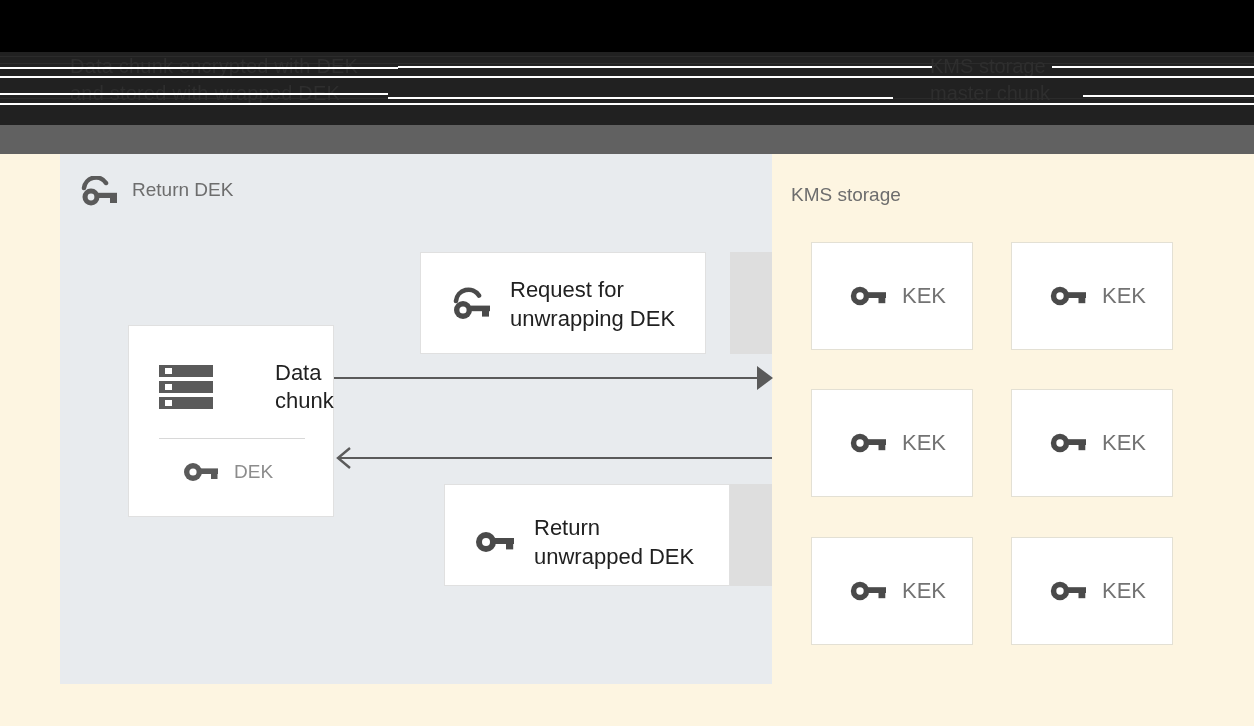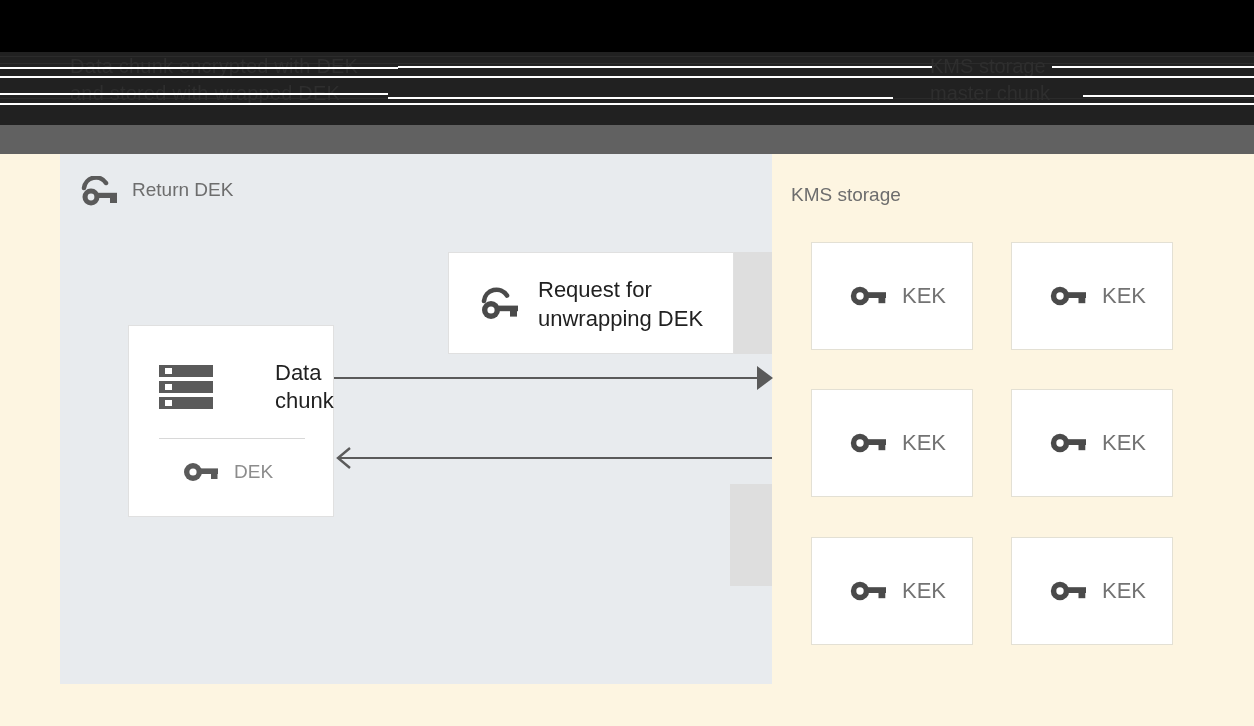--- a/index.html
+++ b/index.html
@@ -168,21 +168,21 @@
     display: flex;
     align-items: center;
   }
   .msg-card .msg-label {
     margin-left: 19px;
     color: #212121;
     font-size: 22px;
     line-height: 29px;
     white-space: pre-line;
   }
-  .card-request { left: 448px; top: 252px; }
+  .card-request { left: 420px; top: 252px; }
   .card-return  { left: 444px; top: 484px; }
   .shadow-request { left: 730px; top: 252px; width: 42px; height: 102px; }
   .shadow-return  { left: 730px; top: 484px; width: 42px; height: 102px; }
 
   
   .arrow-line {
     position: absolute;
     height: 2px;
     background: #5a5a5a;
   }
@@ -328,20 +328,34 @@
           <circle cx="12" cy="23" r="3.6" fill="#ffffff"></circle>
           <rect x="19.5" y="18.6" width="19.5" height="5.6" fill="#4a4a4a"></rect>
           <rect x="31" y="23.8" width="7" height="5.8" fill="#4a4a4a"></rect>
         </svg>
       </span>
       <span class="msg-label">Request for
 unwrapping DEK</span>
     </div>
   </div>
 
+  <div class="card msg-card card-return">
+    <div class="msg-inner" style="top:28px;">
+      <span>
+        <svg width="40" height="26" viewBox="0 0 40 26">
+          <circle cx="11" cy="13" r="10" fill="#4a4a4a"></circle>
+          <circle cx="11" cy="13" r="4" fill="#ffffff"></circle>
+          <rect x="19" y="9" width="20" height="6" fill="#4a4a4a"></rect>
+          <rect x="31" y="14.4" width="7.2" height="6" fill="#4a4a4a"></rect>
+        </svg>
+      </span>
+      <span class="msg-label">Return
+unwrapped DEK</span>
+    </div>
+  </div>
 
   <div class="panel-right-title">KMS storage</div>
 
   <div class="kek-box kek-0">
     <div class="kek-inner">
       <span>
         <svg width="36" height="24" viewBox="0 0 36 24">
           <circle cx="10" cy="12" r="9.2" fill="#4a4a4a"></circle>
           <circle cx="10" cy="12" r="3.7" fill="#ffffff"></circle>
           <rect x="17.5" y="8.2" width="18.5" height="5.8" fill="#4a4a4a"></rect>

